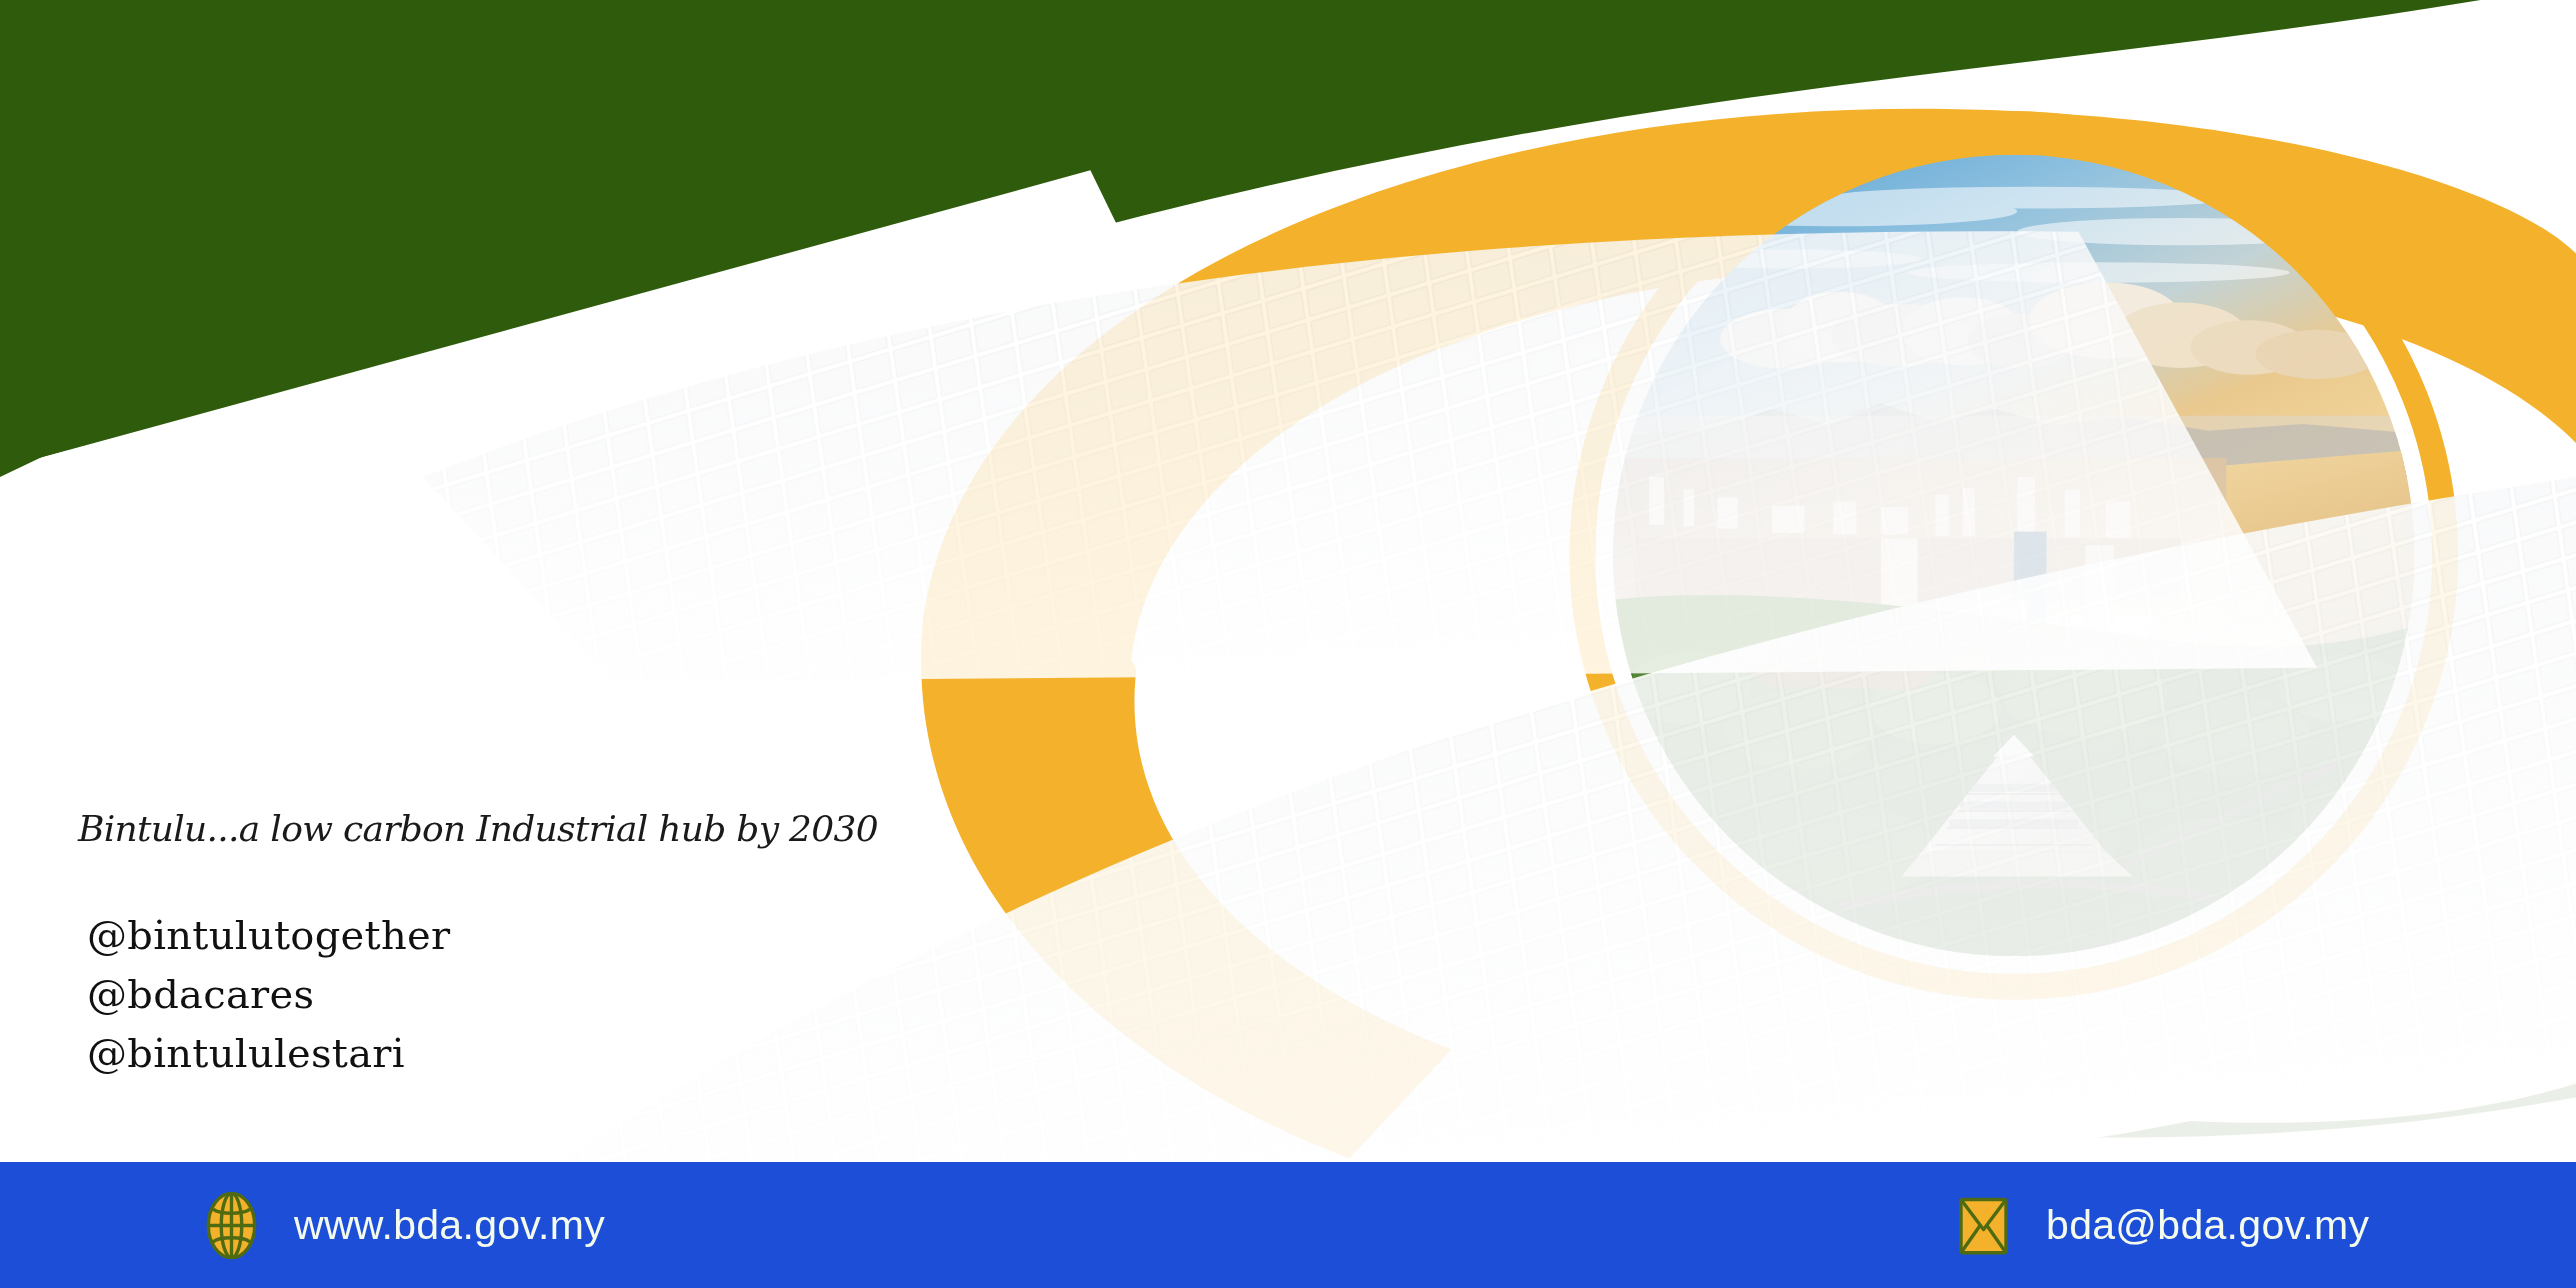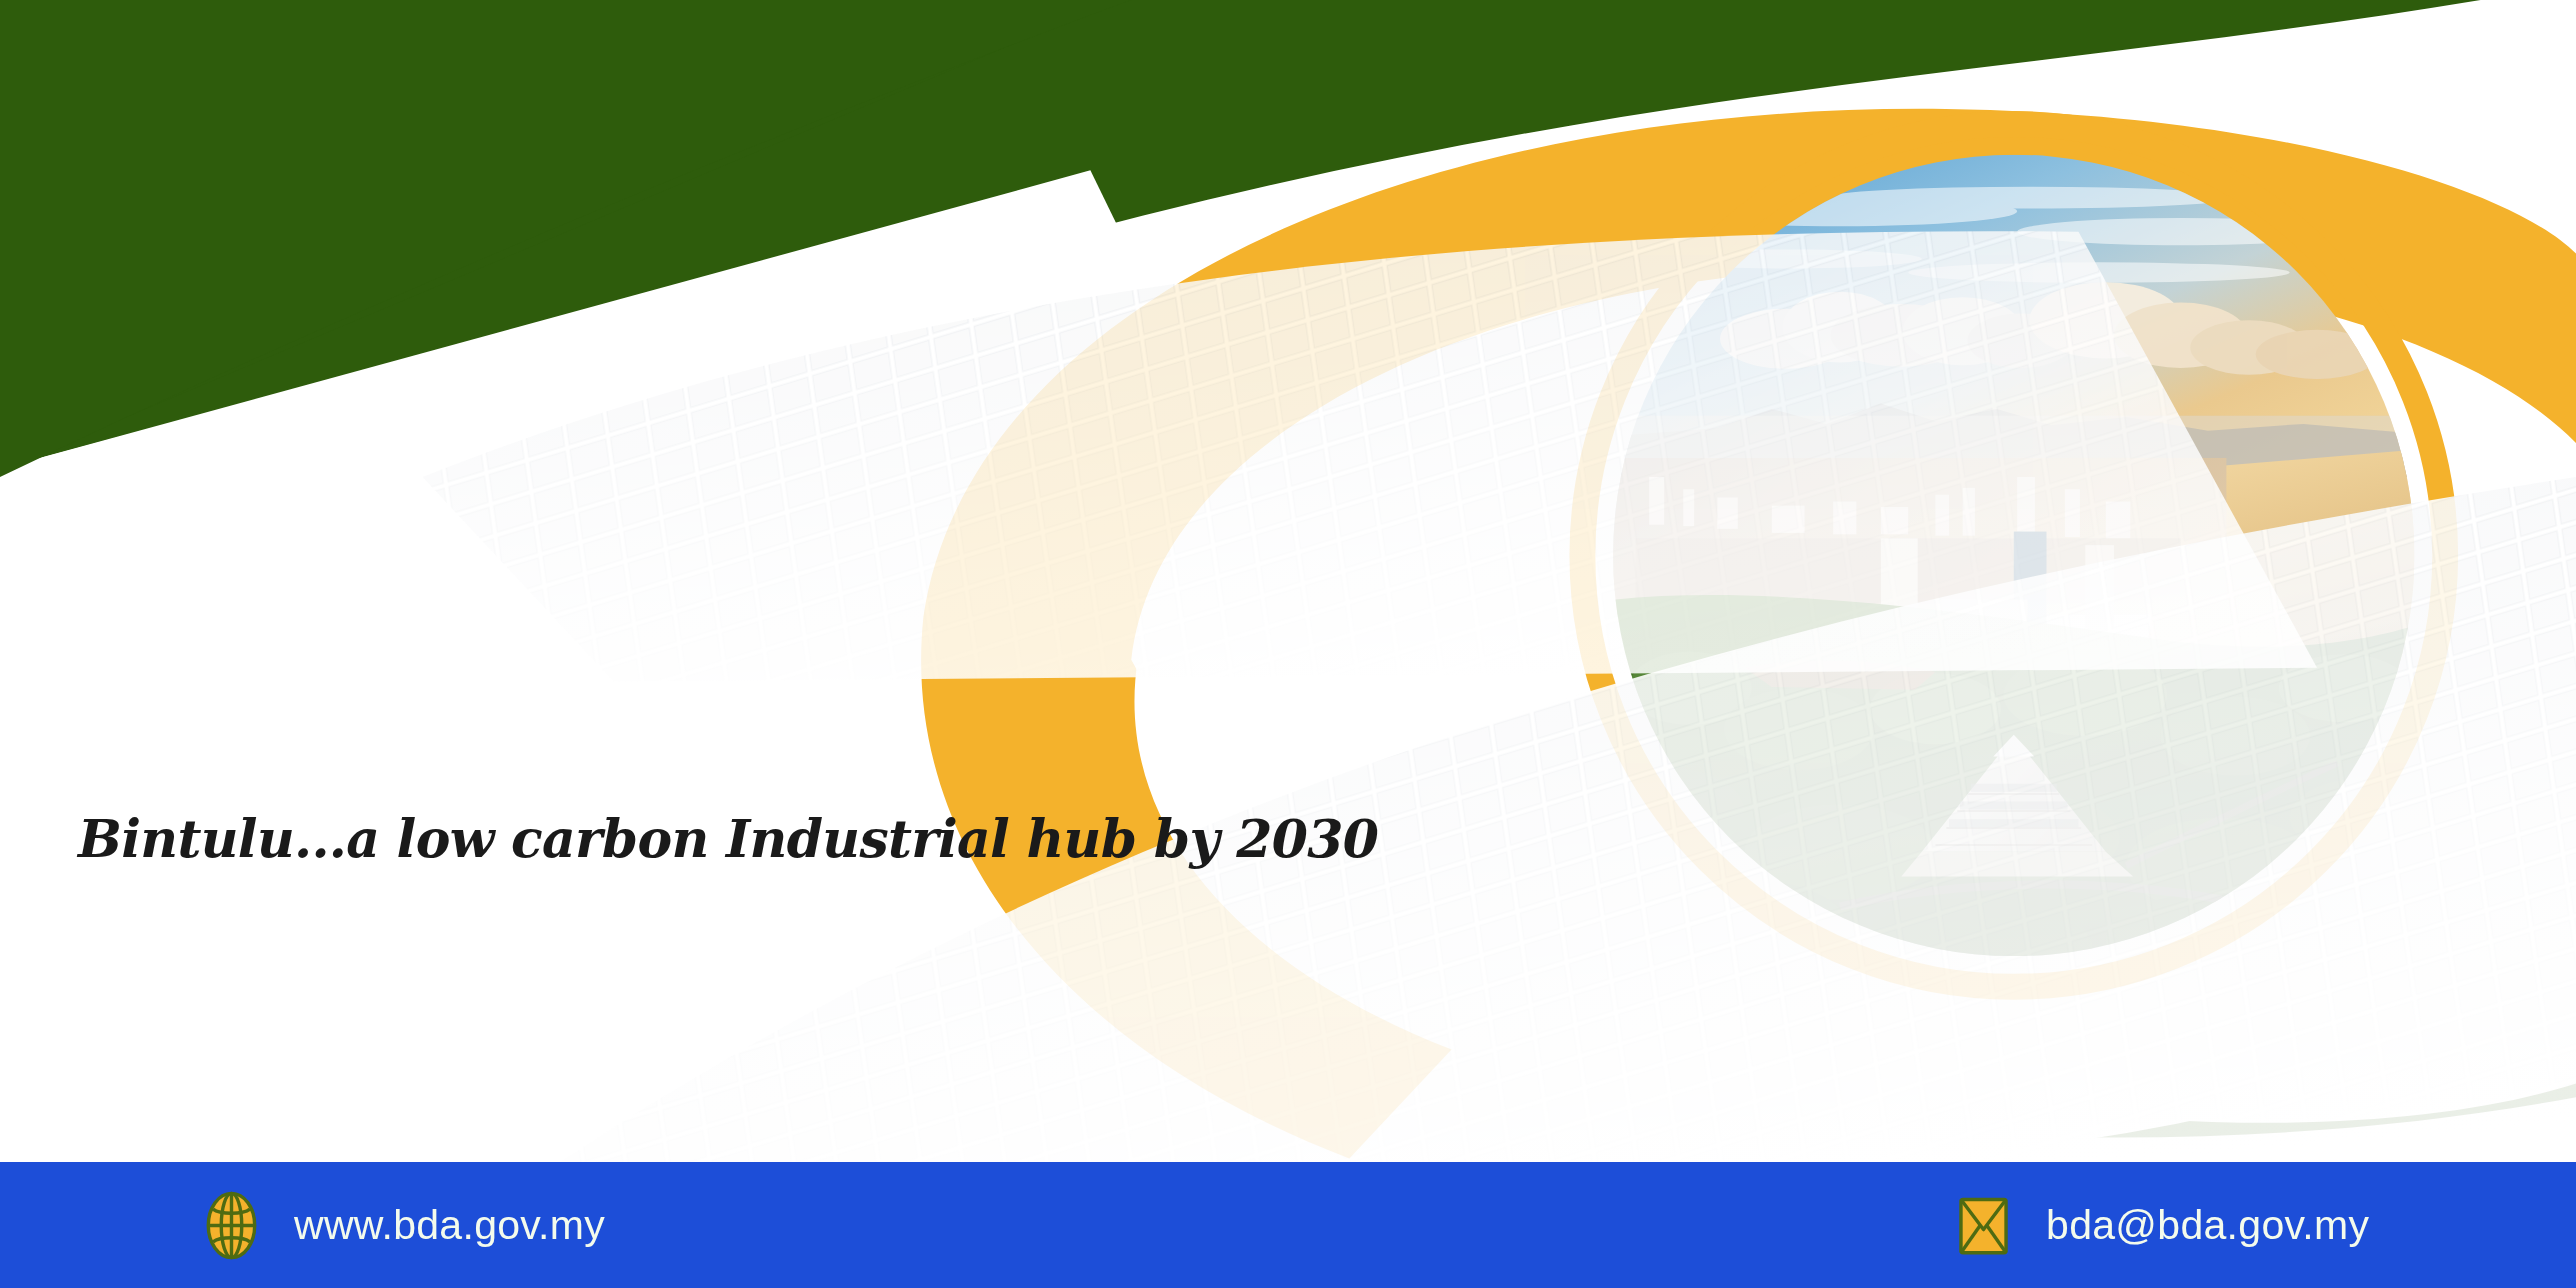--- a/index.html
+++ b/index.html
@@ -63,22 +63,22 @@
   #line-selamat   { font-size: 63px; line-height:68px; transform:scaleX(0.88); margin-top:20.4px; margin-left:-89px; }
   #line-lembaga   { font-size: 67px; line-height:74px; transform:scaleX(0.88); margin-top:20.4px; margin-left:-89px; }
 
   
   .tagline {
     position:absolute;
     left:78px; top:808px;
     z-index:20;
     font-family:"DejaVu Serif","Liberation Serif", serif;
     font-style:italic;
-    font-weight:bold;
-    font-size:52px;
+    font-weight:normal;
+    font-size:36px;
     color:#1a1a1a;
     white-space:nowrap;
     letter-spacing:-0.7px;
   }
   .handles {
     position:absolute;
     left:87px; top:906px;
     z-index:20;
     font-family:"DejaVu Serif","Liberation Serif", serif;
     font-size:40px;
@@ -334,20 +334,25 @@
       <rect x="600" y="300" width="3000" height="760" fill="url(#glassfade)"></rect>
     </g>
 
     <path d="M0 0 L1640 0 L0 690 Z" fill="#2E5C0C"></path>
     <path d="M0 0 L1660 0 C1200 170 560 430 0 700 Z" fill="#2E5C0C"></path>
   </svg>
 
 
   <div class="tagline">Bintulu...a low carbon Industrial hub by 2030</div>
 
+  <div class="handles">
+    <div>@bintulutogether</div>
+    <div>@bdacares</div>
+    <div>@bintululestari</div>
+  </div>
 
   <div id="footer">
 
     <div class="contact" id="contact-web">
       <span class="icon-box">
         <svg viewBox="0 0 86 104" xmlns="http://www.w3.org/2000/svg">
           <ellipse cx="43" cy="52" rx="34" ry="47" fill="#F4B22C"></ellipse>
           <g fill="none" stroke="#4E6B12" stroke-width="5">
             <ellipse cx="43" cy="52" rx="34" ry="47"></ellipse>
             <ellipse cx="43" cy="52" rx="15" ry="47"></ellipse>

